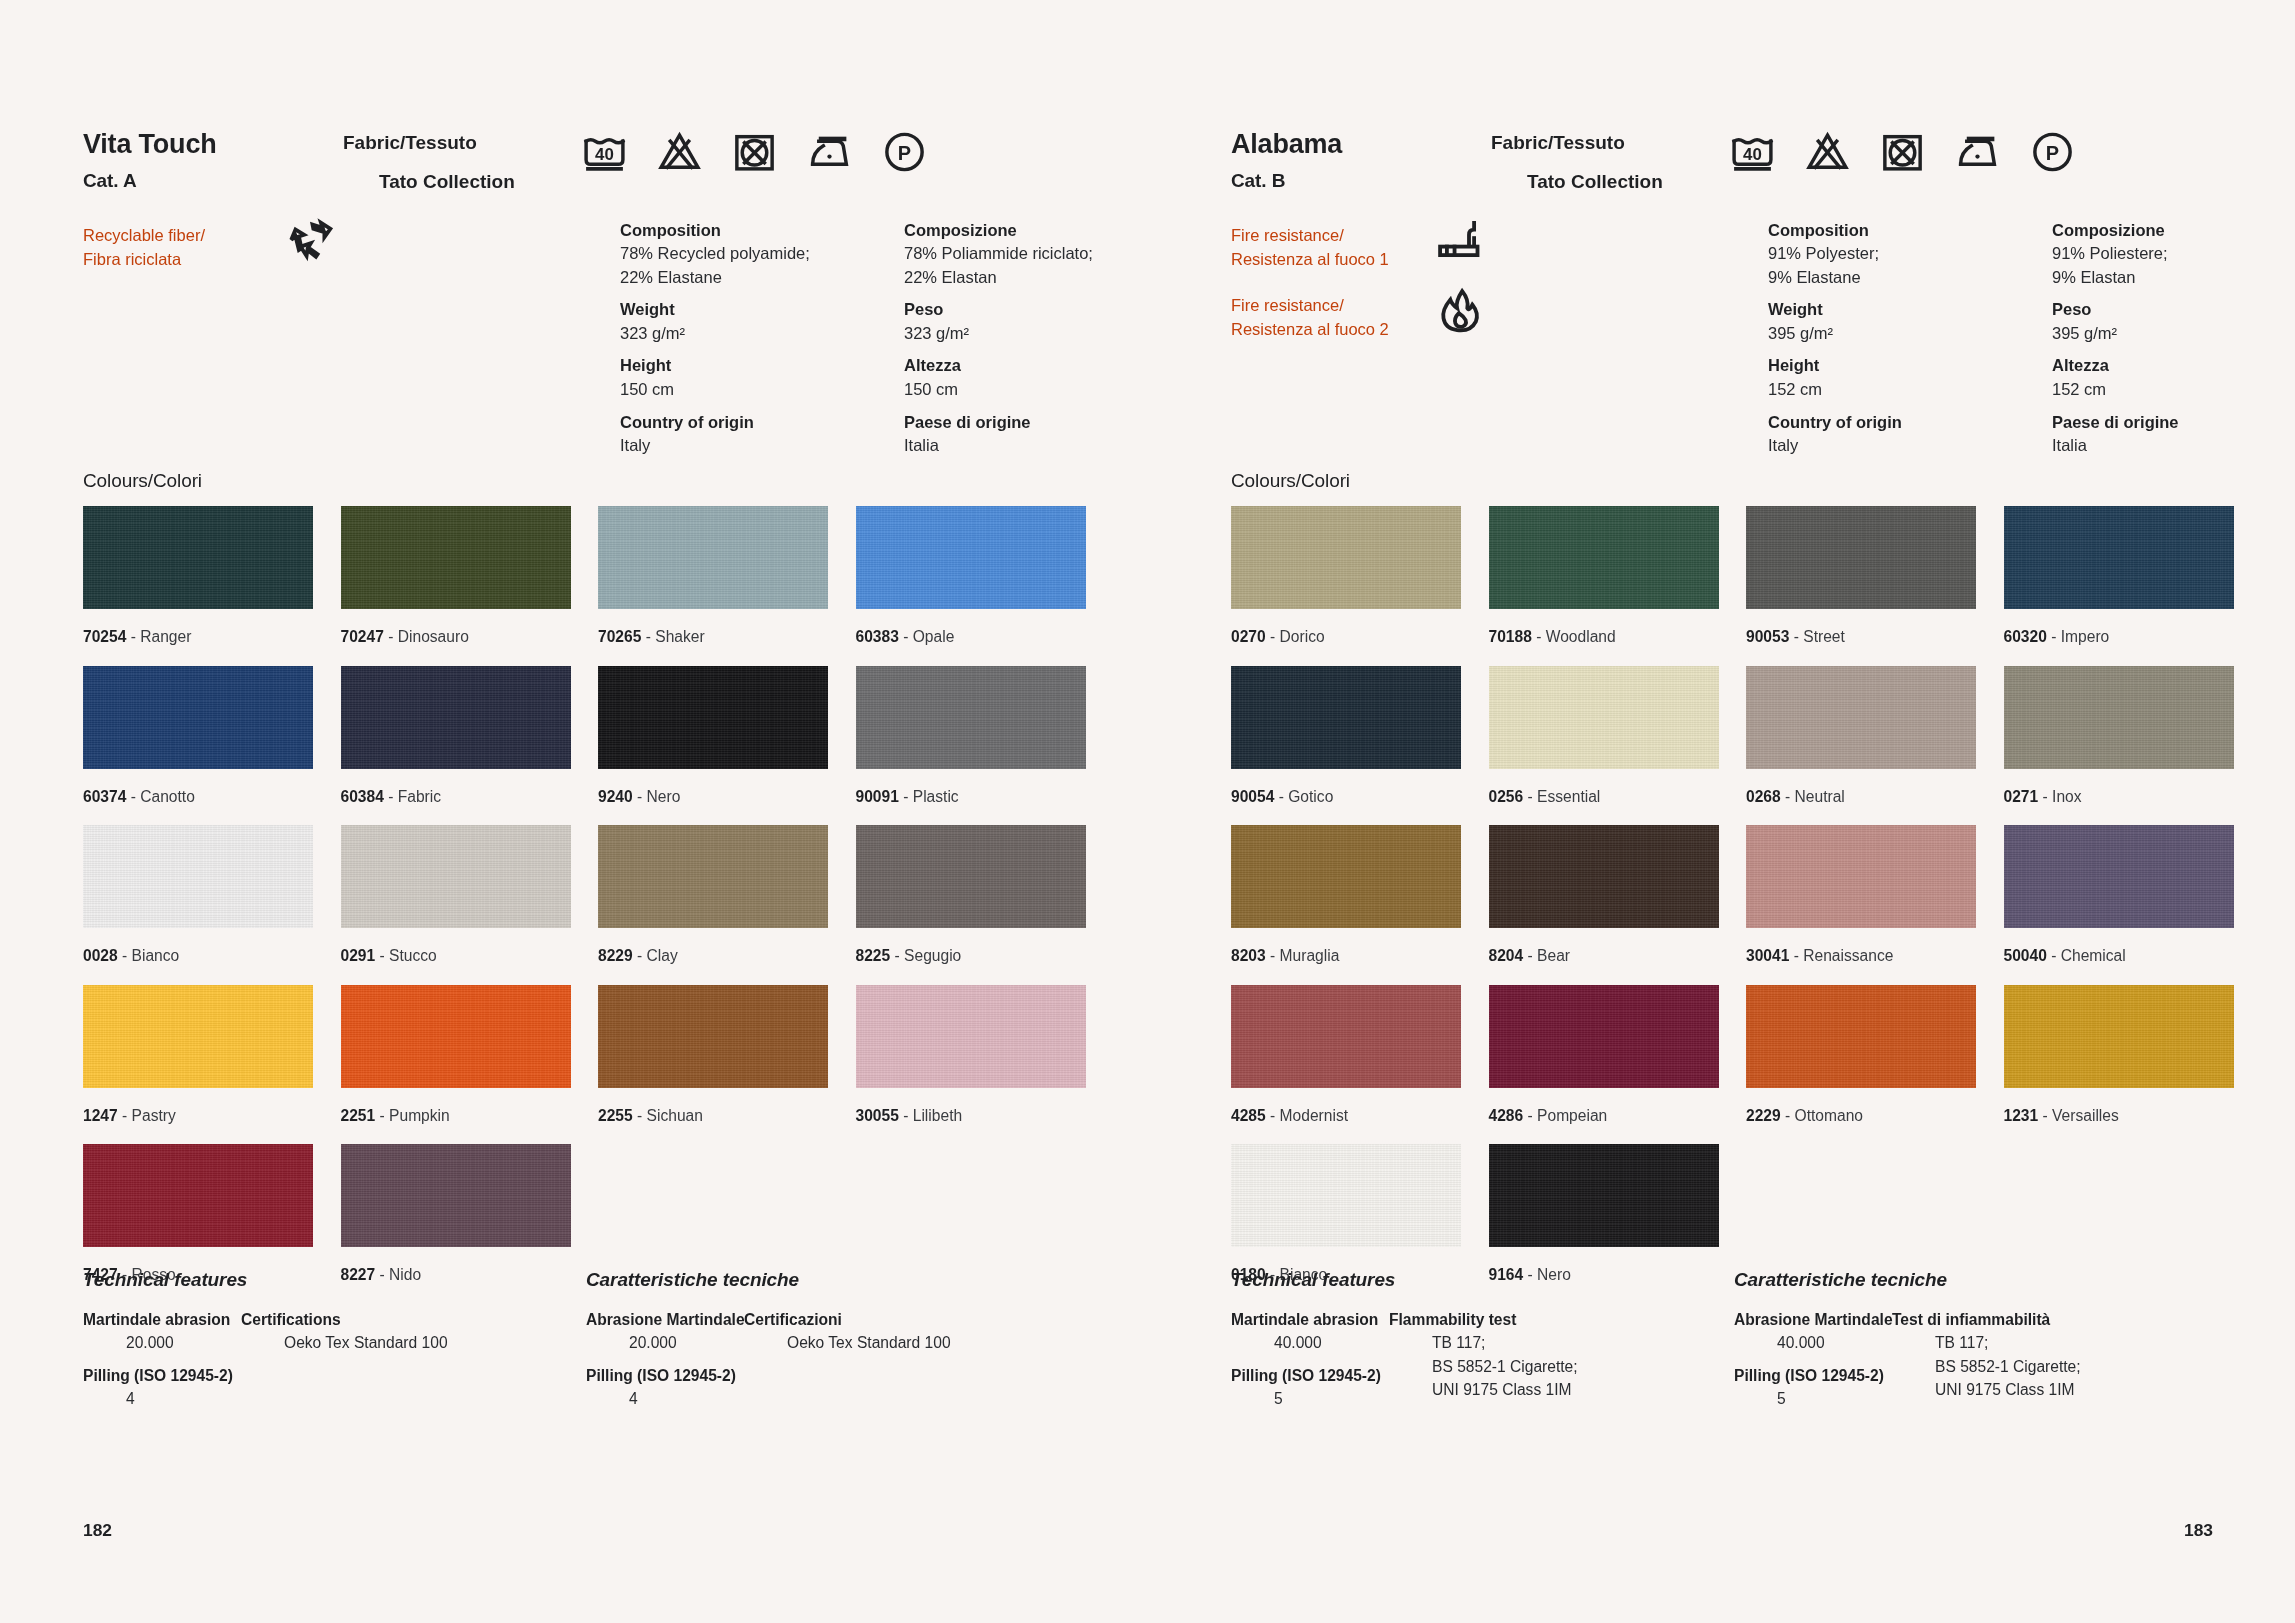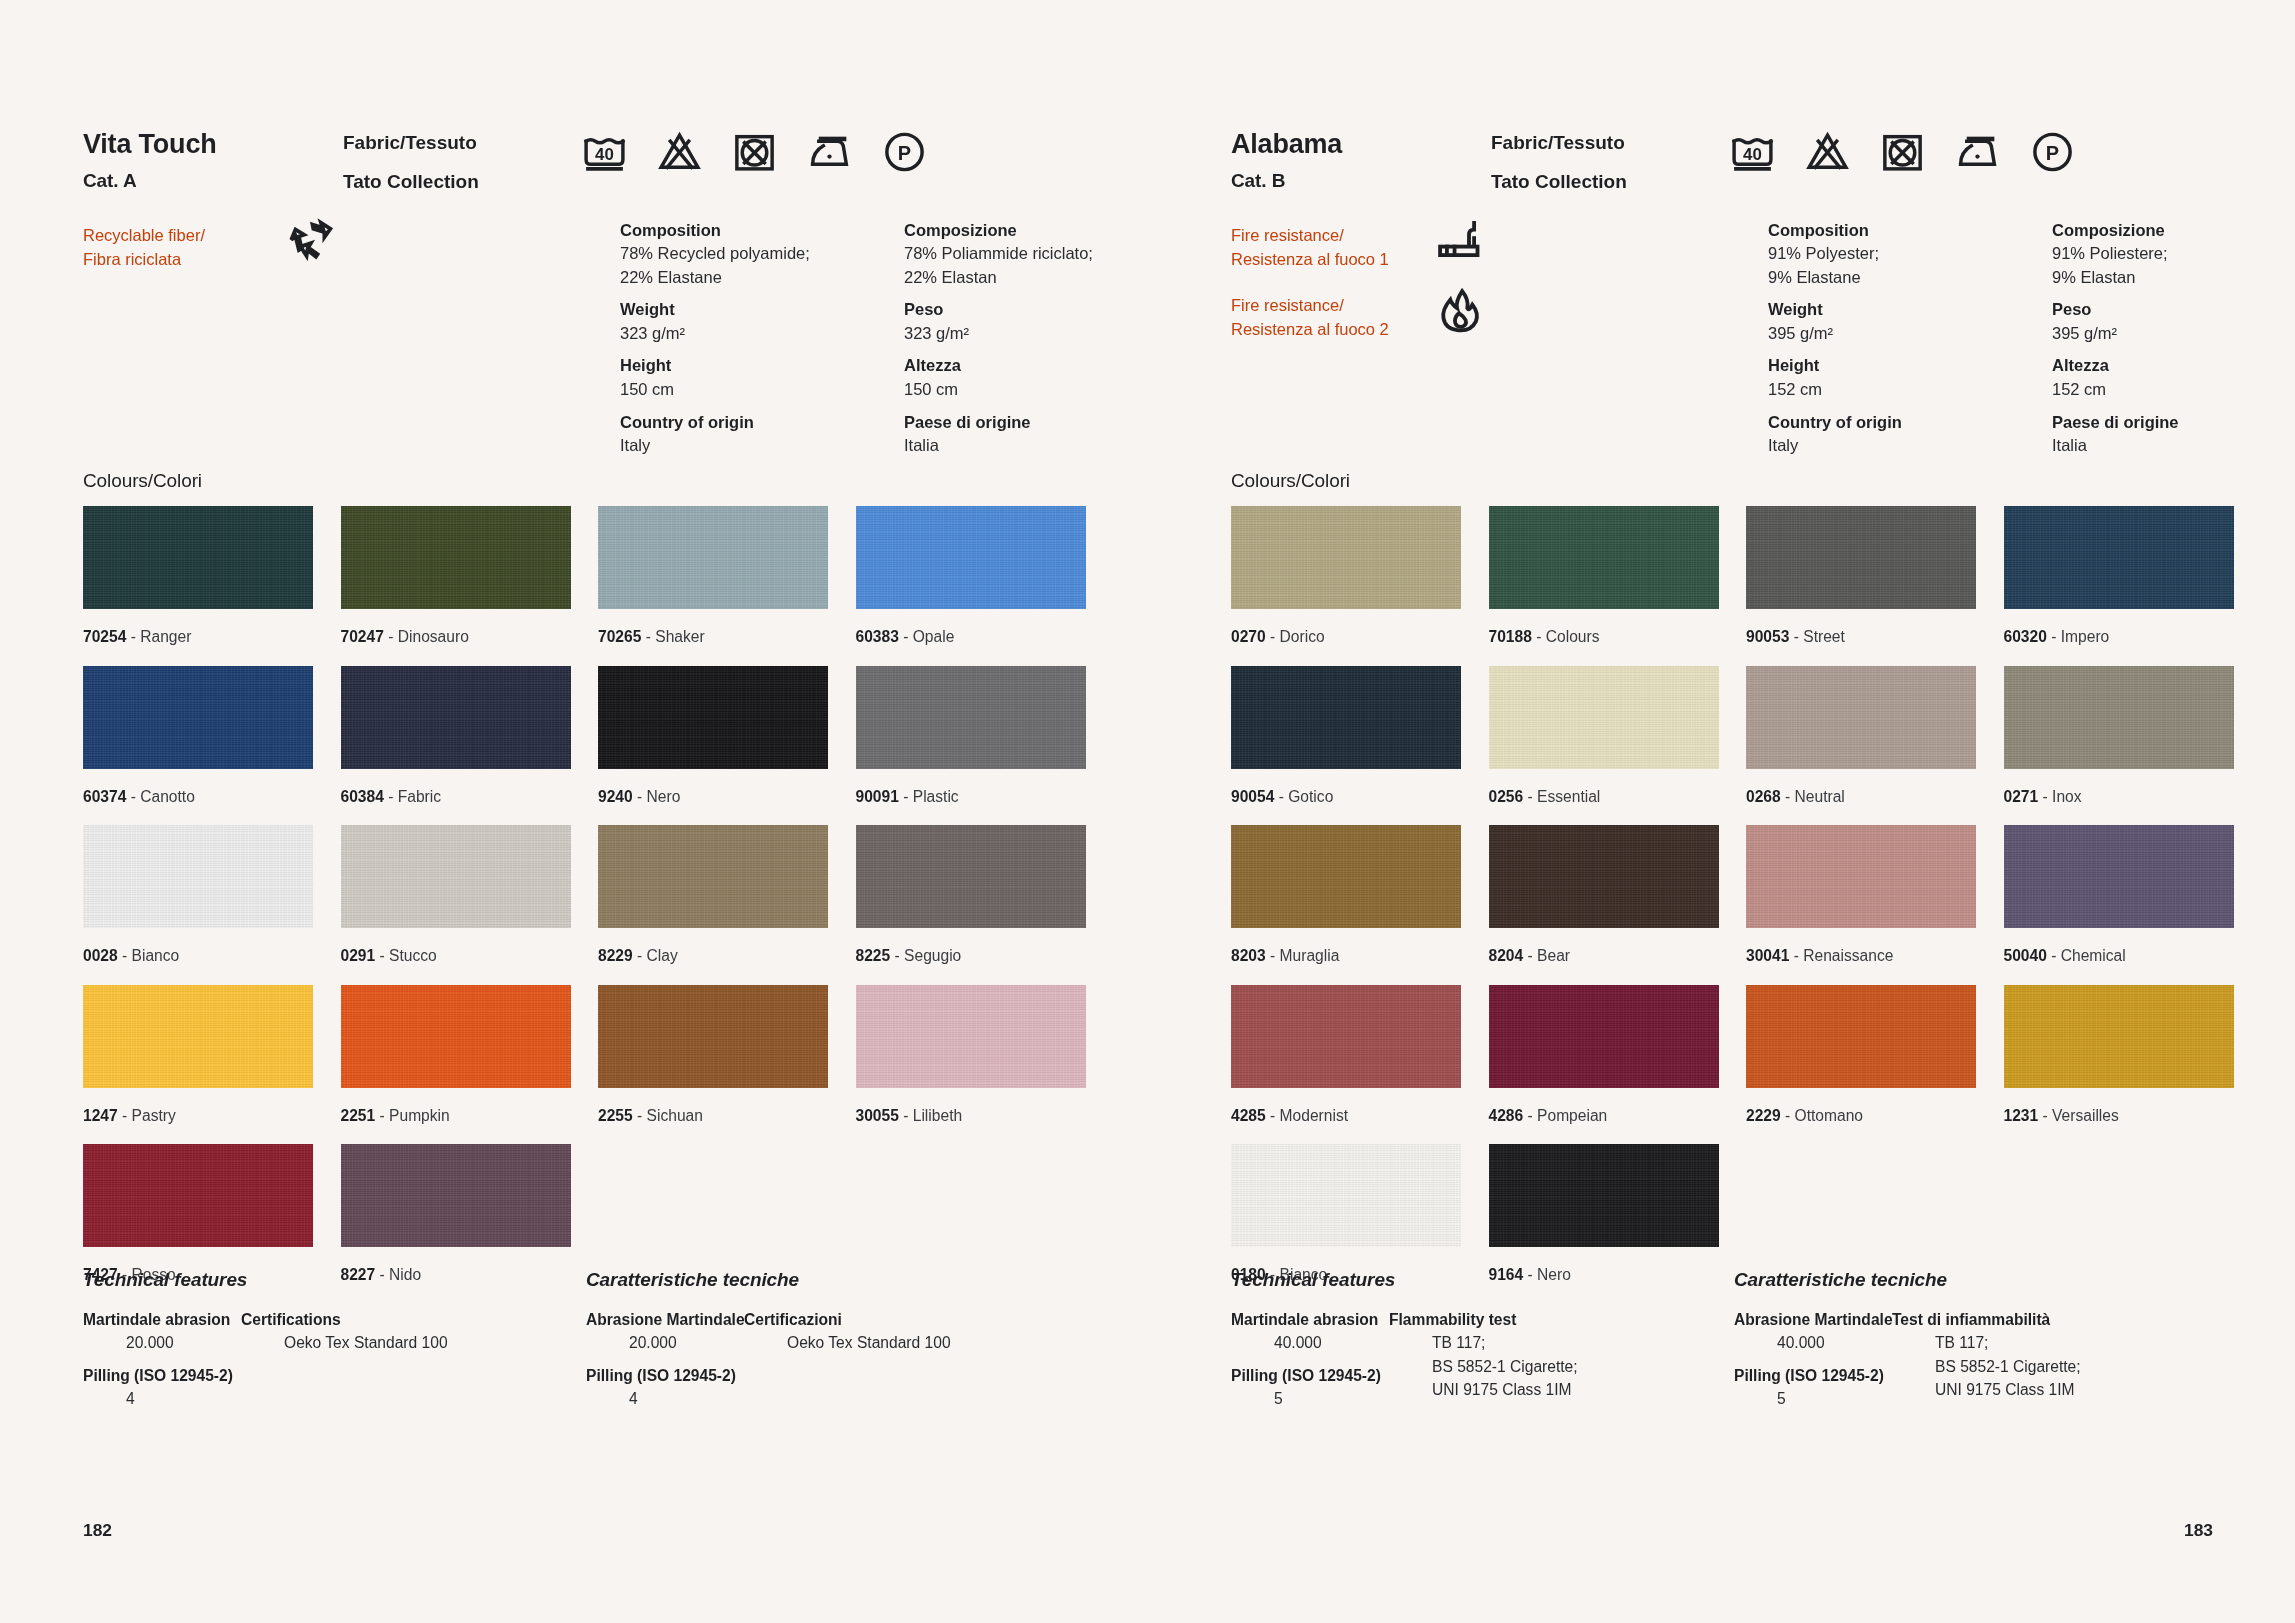--- a/index.html
+++ b/index.html
@@ -34,21 +34,21 @@
   .page.right .page-inner { left: 1231px - 1148px; }
   .page.right { }
   .page.right .page-inner { left: 83px; }
 
   
   .hdr { position: absolute; top: 129px; left: 0; width: 1001px; }
   .hdr-title { font-size: 27px; font-weight: 700; letter-spacing: -0.2px; line-height: 1.14; }
   .hdr-cat { font-size: 19px; font-weight: 700; margin-top: 10px; letter-spacing: -0.1px;}
   .hdr-col2 { position: absolute; left: 260px; top: 3.7px; }
   .hdr-col2 div { font-size: 19px; font-weight: 700; line-height: 1.0; }
-  .hdr-col2 div + div { margin-top: 20px; }
+  .hdr-col2 div + div { margin-top: 20px; margin-left: 36px; }
 
   .care-row { position: absolute; left: 496px; top: 0px; display: flex; gap: 24px; align-items: flex-start;}
   .care-icon { width: 51px; height: 46px; }
   .care-icon svg { display: block; width: 100%; height: 100%; }
 
   
   .attr-block { position: absolute; top: 223px; left: 0; width: 478px; }
   .attr-row { position: relative; min-height: 70px; }
   .attr-txt { font-size: 16.5px; line-height: 1.48; color: #c2410c; }
   .attr-ico { position: absolute; left: 204px; top: -7.3px; width: 51px; height: 51px; }
@@ -402,21 +402,21 @@
           </div>
         </div>
         <div class="colours-h">Colours/Colori</div>
         <div class="swatch-grid">
           <div class="swatch-cell">
             <div class="swatch-chip" style="background: rgb(177, 167, 131);"></div>
             <div class="swatch-label"><span class="swatch-code">0270</span><span class="swatch-name"> - Dorico</span></div>
           </div>
           <div class="swatch-cell">
             <div class="swatch-chip" style="background: rgb(47, 82, 65);"></div>
-            <div class="swatch-label"><span class="swatch-code">70188</span><span class="swatch-name"> - Colours</span></div>
+            <div class="swatch-label"><span class="swatch-code">70188</span><span class="swatch-name"> - Woodland</span></div>
           </div>
           <div class="swatch-cell">
             <div class="swatch-chip" style="background: rgb(86, 86, 84);"></div>
             <div class="swatch-label"><span class="swatch-code">90053</span><span class="swatch-name"> - Street</span></div>
           </div>
           <div class="swatch-cell">
             <div class="swatch-chip" style="background: rgb(31, 60, 85);"></div>
             <div class="swatch-label"><span class="swatch-code">60320</span><span class="swatch-name"> - Impero</span></div>
           </div>
           <div class="swatch-cell">

